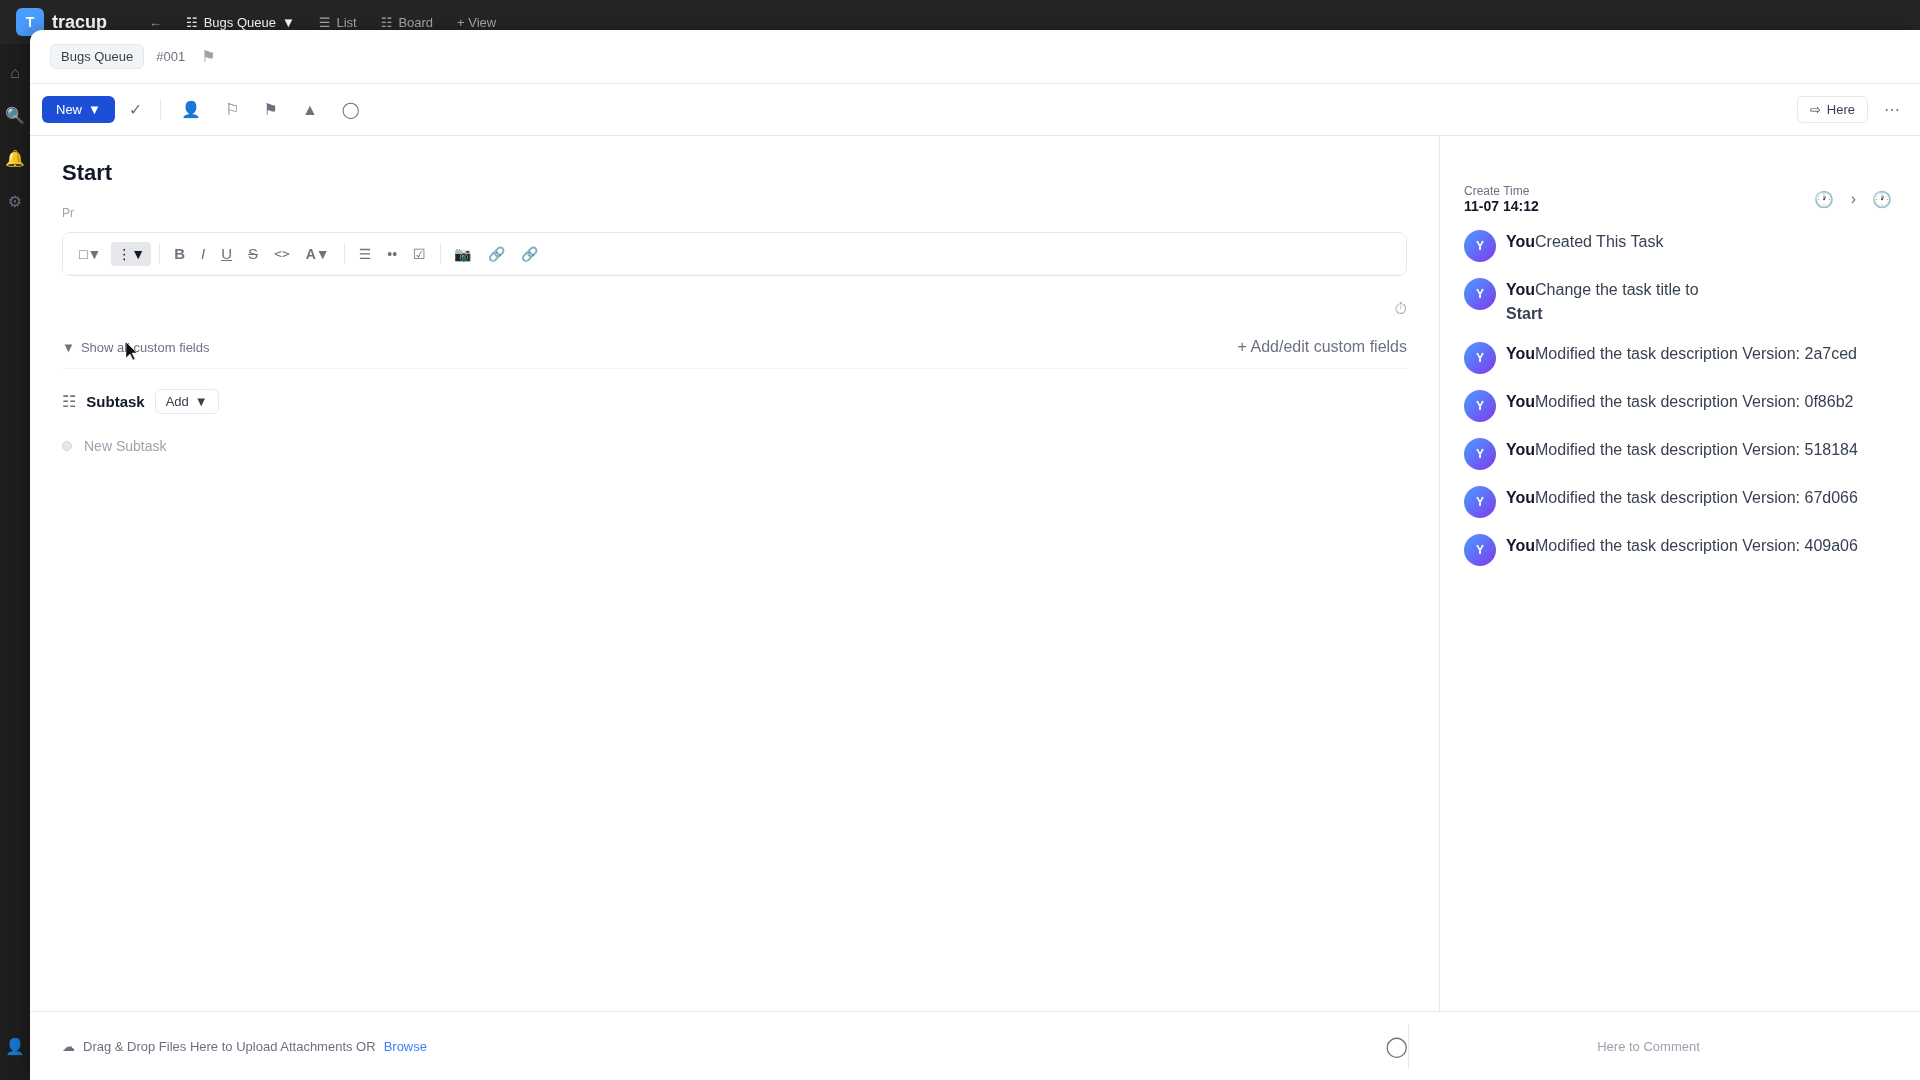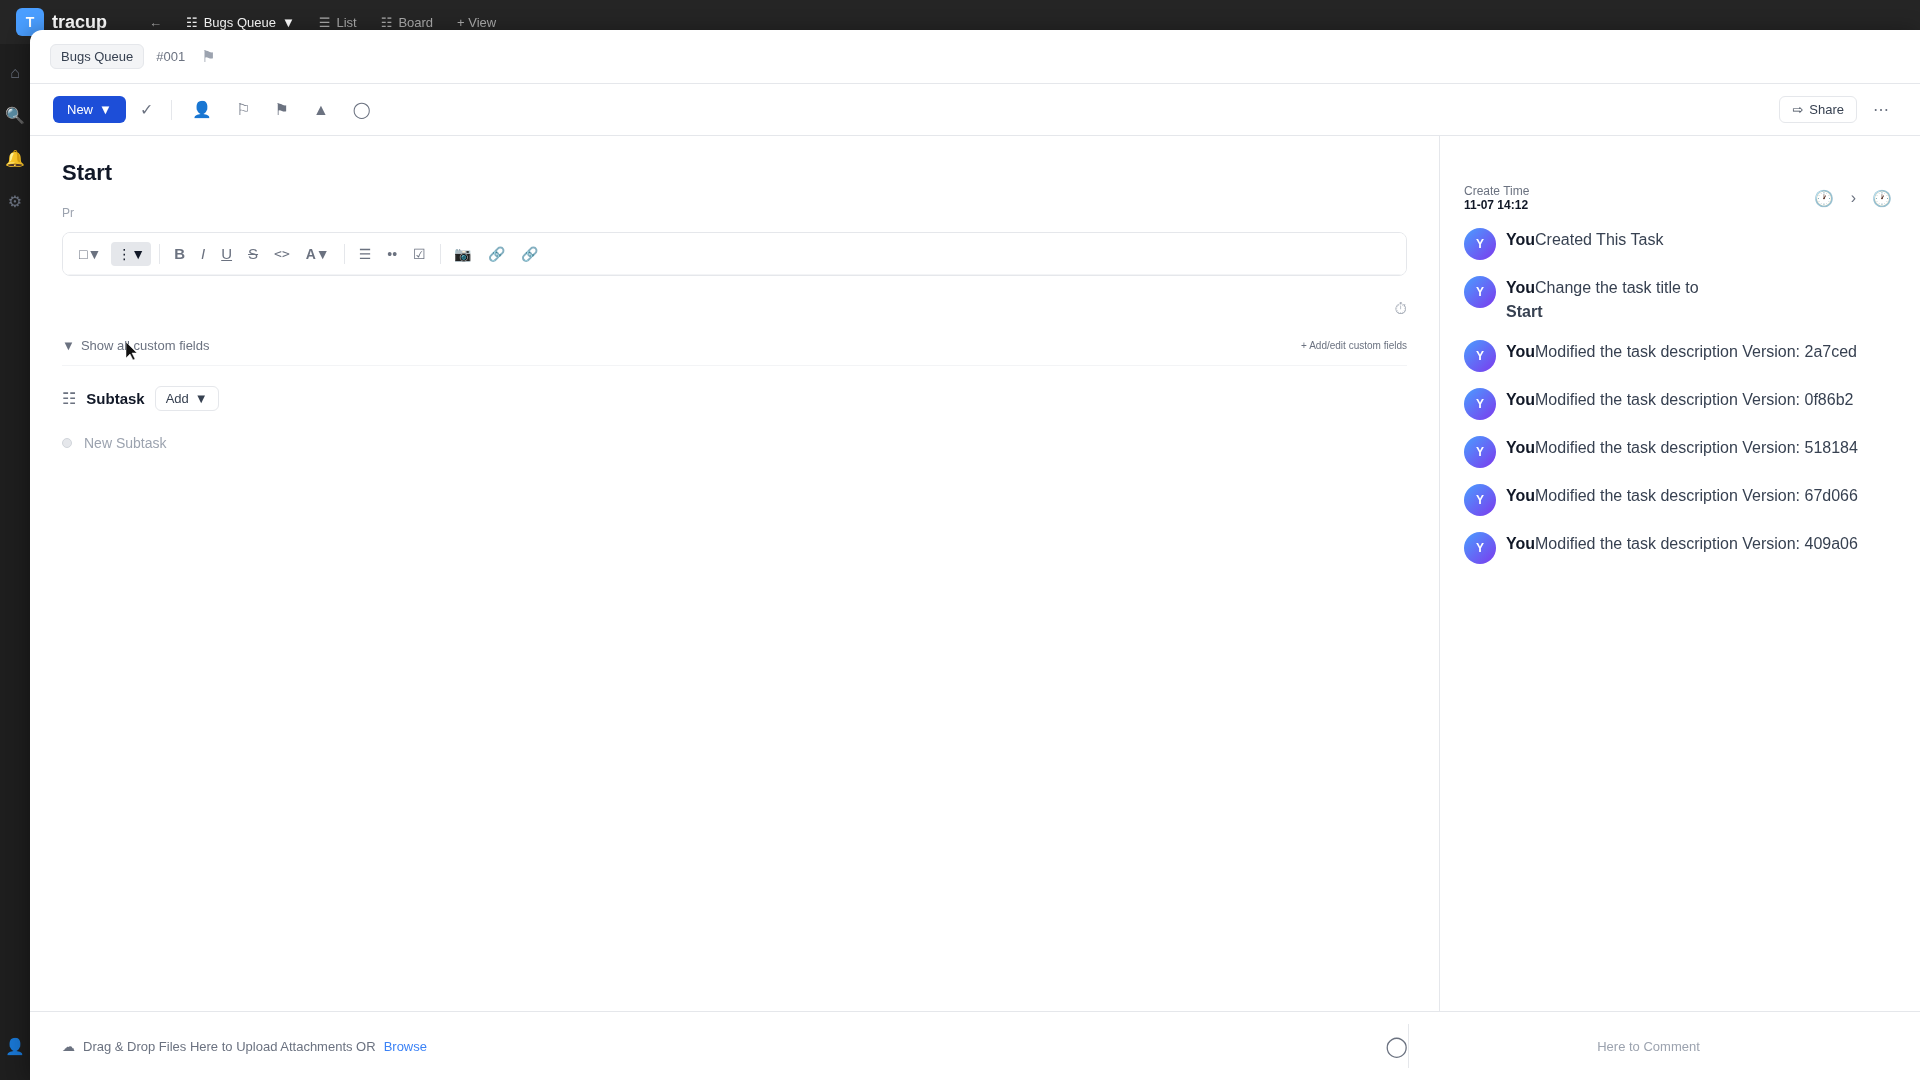--- a/index.html
+++ b/index.html
@@ -112,21 +112,21 @@
     .bookmark-icon {
       color: #9ca3af;
       cursor: pointer;
       margin-left: 4px;
     }
 
     
     .toolbar {
       display: flex;
       align-items: center;
-      padding: 10px 23px;
+      padding: 10px 12px;
       border-bottom: 1px solid #e5e7eb;
       gap: 8px;
     }
 
     .btn-new {
       display: flex;
       align-items: center;
       gap: 6px;
       background: #1d4ed8;
       color: #fff;
@@ -305,21 +305,21 @@
       cursor: pointer;
       background: none;
       border: none;
     }
 
     .add-fields-btn {
       display: flex;
       align-items: center;
       gap: 6px;
       color: #6b7280;
-      font-size: 10px;
+      font-size: 16px;
       cursor: pointer;
       background: none;
       border: none;
     }
 
     
     .subtask-section {
       padding: 20px 0;
     }
 
@@ -380,23 +380,24 @@
       margin-bottom: 16px;
       margin-top: 28px;
     }
 
     .create-time-label {
       font-size: 12px;
       color: #6b7280;
     }
 
     .create-time-value {
-      font-size: 12px;
+      font-size: 14px;
       font-weight: 600;
       color: #111827;
+      text-align: right;
     }
 
     .right-panel-nav {
       display: flex;
       align-items: center;
       gap: 8px;
     }
 
     .right-panel-nav-btn {
       background: none;
@@ -594,21 +595,21 @@
     <button class="btn-check">✓</button>
     <div style="width:1px;height:20px;background:#e5e7eb;margin:0 4px;"></div>
     <button class="toolbar-icon-btn">👤</button>
     <button class="toolbar-icon-btn">⚐</button>
     <button class="toolbar-icon-btn">⚑</button>
     <button class="toolbar-icon-btn">▲</button>
     <button class="toolbar-icon-btn">◯</button>
     <div class="toolbar-spacer"></div>
     <button class="btn-share">
       <span>⇨</span>
-      <span>Share</span>
+      <span>Here</span>
     </button>
     <button class="toolbar-icon-btn">⋯</button>
   </div>
 
   <div class="modal-body">
 
     <div class="left-panel">
       <h1 class="task-title">Start</h1>
 
       <p class="pr-label">Pr</p>

